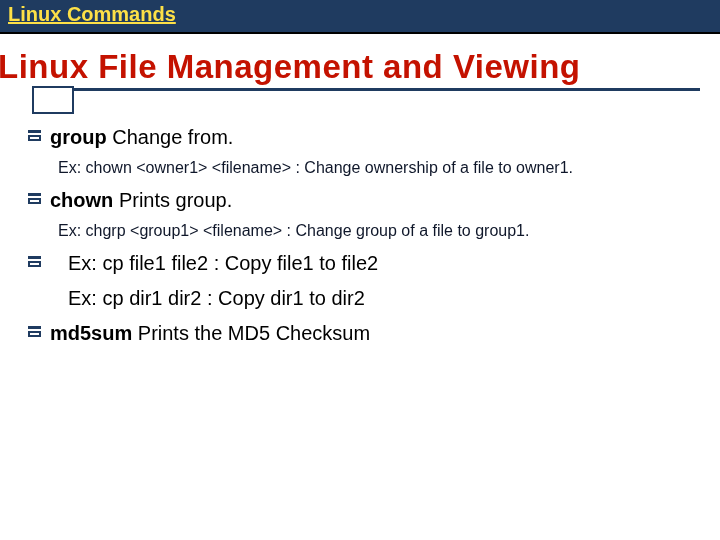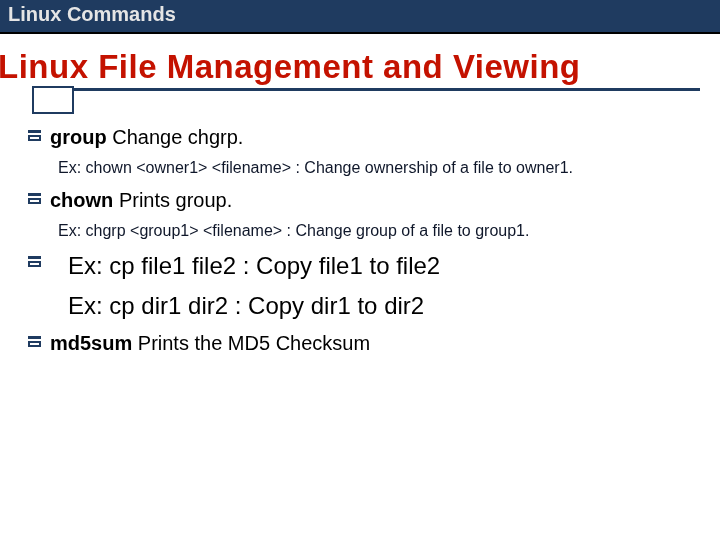--- a/index.html
+++ b/index.html
@@ -5,25 +5,26 @@
   html,body{margin:0;padding:0}
   body{
     width:720px;height:540px;
     background:#fff;
     font-family:Arial,Helvetica,sans-serif;
     overflow:hidden;
     position:relative;
   }
   .header-bar{
     background:#1f3b60;
-    color:#e5e5e5;
+    color:#fde047;
     font-weight:bold;
     font-size:20px;
     padding:3px 8px 6px 8px;
     border-bottom:2px solid #000;
+    text-decoration:underline;
   }
   .title-wrap{
     position:relative;
     padding:0 0 12px 0;
   }
   .title{
     color:#c41200;
     font-size:33px;
     font-weight:bold;
     letter-spacing:0.5px;
@@ -80,42 +81,42 @@
   }
   .cmd{font-weight:bold}
   .ex{
     margin:8px 16px 10px 30px;
     font-size:16px;
     line-height:1.25;
     color:#0f172a;
   }
   .ex2{
     margin:4px 0 10px 40px;
-    font-size:24px;
+    font-size:20px;
     line-height:1.25;
     color:#000;
   }
 </style>
 </head>
 <body>
 
 <div class="header-bar">Linux Commands</div>
 
 <div class="title-wrap">
   <div class="title">Linux File Management and Viewing</div>
   <div class="title-underline"></div>
   <div class="title-box"></div>
 </div>
 
 <div class="content">
 
   <div class="item">
     <span class="bullet"></span>
     <div class="cmd-line">
-      <span class="cmd">group</span><span> Change chgrp.</span>
+      <span class="cmd">group</span><span> Change from.</span>
     </div>
     <div class="ex">Ex: chown &lt;owner1&gt; &lt;filename&gt; : Change ownership of a file to owner1.</div>
   </div>
 
   <div class="item">
     <span class="bullet"></span>
     <div class="cmd-line">
       <span class="cmd">chown</span><span> Prints group.</span>
     </div>
     <div class="ex">Ex: chgrp &lt;group1&gt; &lt;filename&gt; : Change group of a file to group1.</div>

